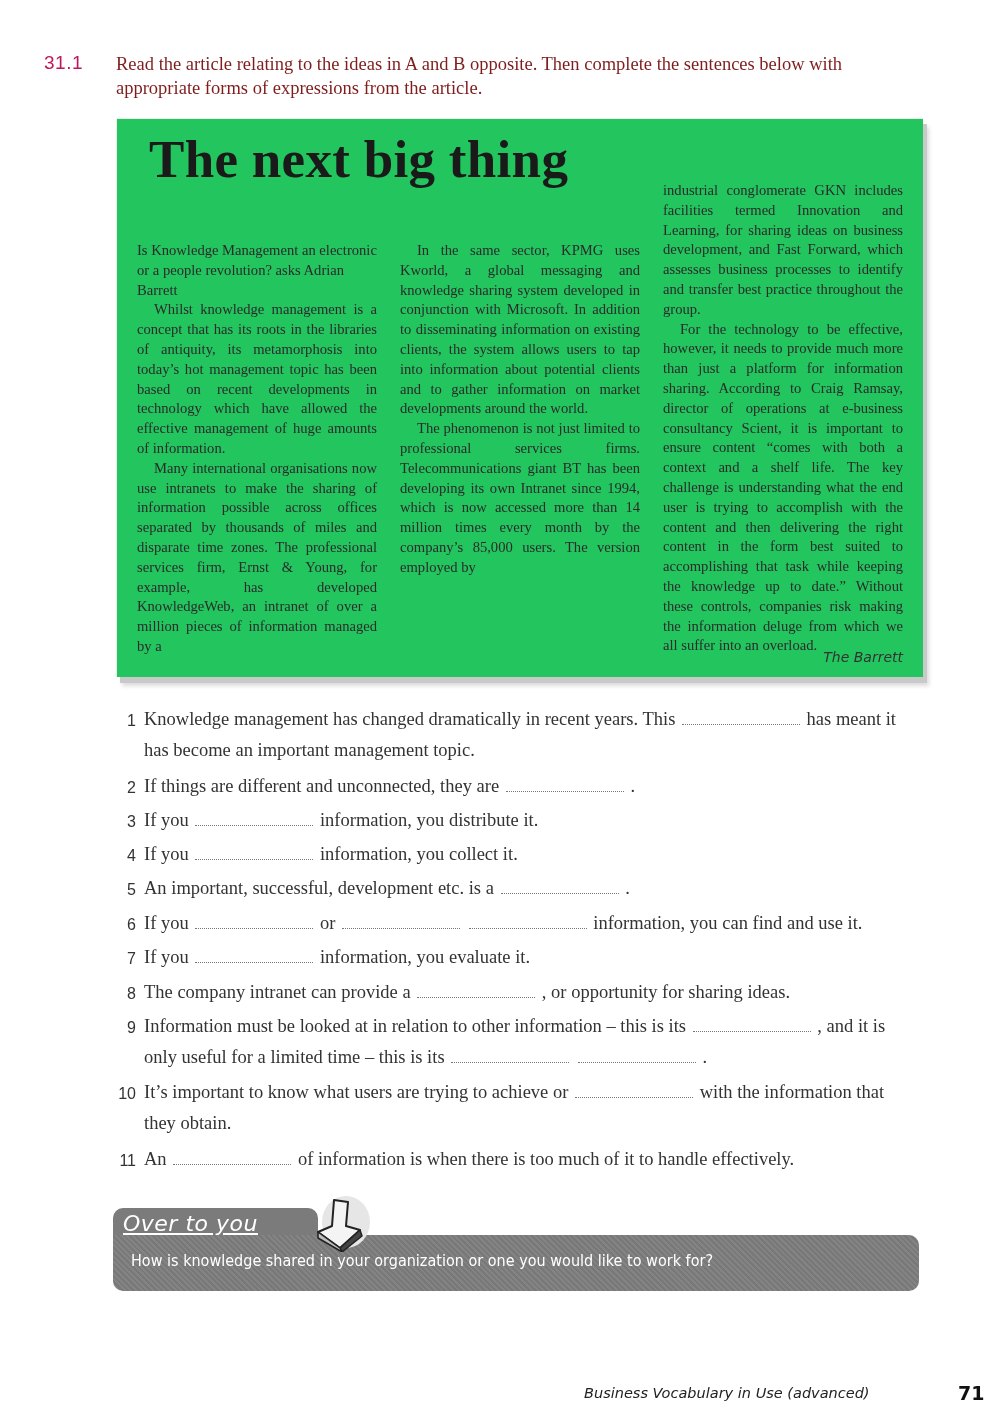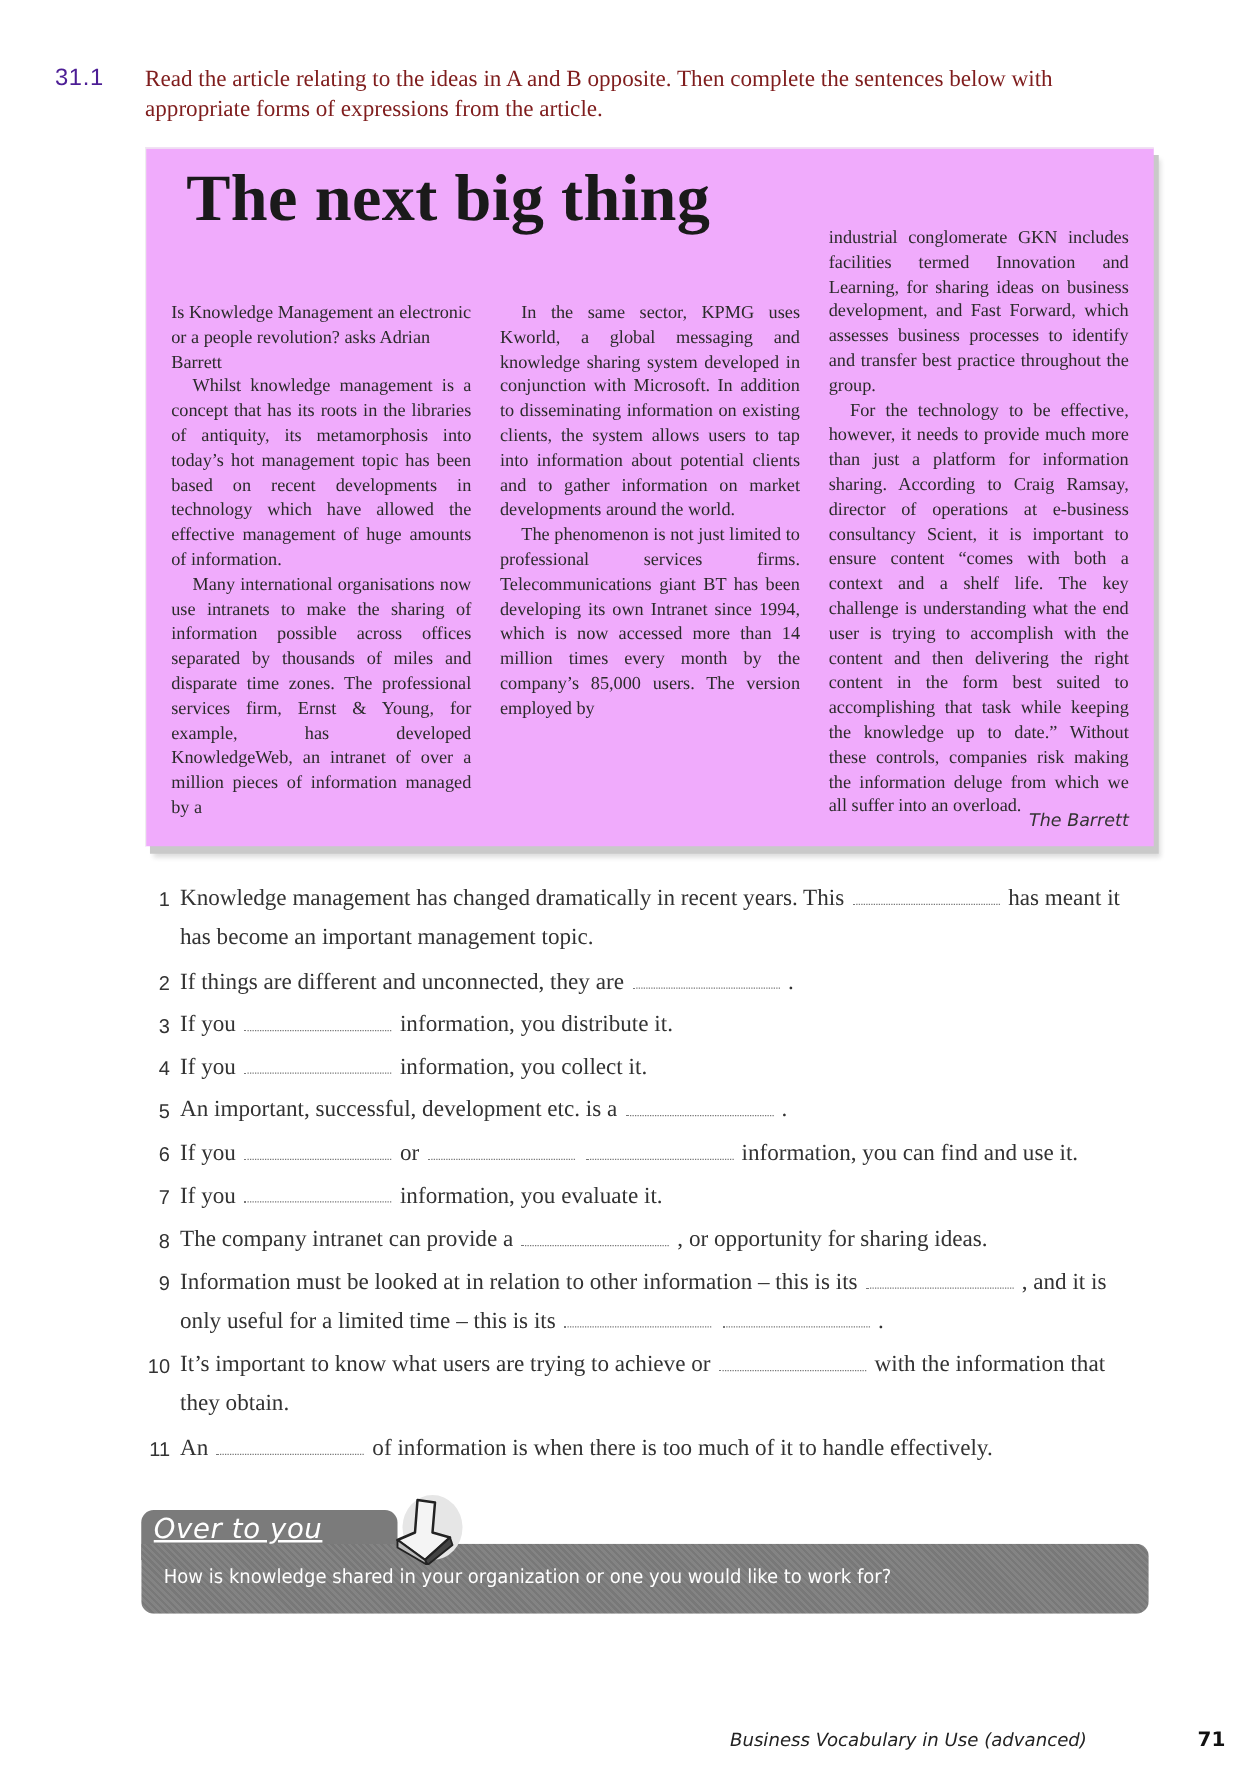--- a/index.html
+++ b/index.html
@@ -1,22 +1,22 @@
 <!DOCTYPE html>
 <html><head>
 <meta charset="utf-8">
 <style>
   html, body { margin: 0; padding: 0; background: #ffffff; }
   body { width: 1000px; height: 1415px; position: relative; overflow: hidden; color: #2a2a2a; }
 
   .exercise-head { position: absolute; left: 44px; top: 52px; width: 860px; }
-  .ex-num { position: absolute; left: 0; top: 0; font-family: "Liberation Sans", sans-serif; font-size: 19px; color: #4c1d95; letter-spacing: 0.5px; text-align: center; }
+  .ex-num { position: absolute; left: 0; top: 0; font-family: "Liberation Sans", sans-serif; font-size: 19px; color: #be185d; letter-spacing: 0.5px; text-align: center; }
   .ex-instr { position: absolute; left: 72px; top: 0; width: 790px; font-family: "Liberation Serif", serif; font-size: 18.5px; line-height: 24px; color: #7f1d1d; }
 
-  .article { position: absolute; left: 116px; top: 118px; width: 806px; height: 558px; background: #f0abfc;
+  .article { position: absolute; left: 116px; top: 118px; width: 806px; height: 558px; background: #22c55e;
     box-shadow: 4px 6px 0 0 #c9c9c9, 6px 9px 4px 0 #dcdcdc; border-top: 1px solid #eee; border-left: 1px solid #eee; }
   .headline { position: absolute; left: 32px; top: 8px; font-family: "Liberation Serif", serif; font-weight: bold; font-size: 53px; line-height: 64px; color: #1a1a1a; letter-spacing: 0.3px; white-space: nowrap; }
   .col { position: absolute; font-family: "Liberation Serif", serif; font-size: 14.6px; line-height: 19.8px; color: #2b2b2b; text-align: justify; margin-top: 44px; }
   .col p { margin: 0; }
   .col p.indent { text-indent: 17px; }
   .col1 { left: 20px; top: 78px; width: 240px; }
   .col2 { left: 283px; top: 78px; width: 240px; }
   .col3 { left: 546px; top: 18px; width: 240px; }
   .source { position: absolute; right: 20px; top: 530px; font-family: "DejaVu Sans", sans-serif; font-style: italic; font-size: 14px; color: #333; }
 
@@ -28,21 +28,21 @@
 
   .over { position: absolute; left: 113px; top: 1208px; width: 806px; height: 83px; }
   .over-tab { position: absolute; left: 0; top: 0; width: 205px; height: 40px; background: #7b7b7b; border-radius: 10px 10px 0 0; }
   .over-bar { position: absolute; left: 0; top: 27px; width: 806px; height: 56px; background: #7d7d7d; border-radius: 0 10px 10px 10px;
     background-image: repeating-linear-gradient(45deg, rgba(255,255,255,0.05) 0 2px, rgba(0,0,0,0.04) 2px 4px); }
   .over-title { position: absolute; left: 10px; top: 3px; font-family: "DejaVu Sans", sans-serif; font-style: italic; font-size: 22px; color: #ffffff; letter-spacing: 0.5px; text-decoration: underline; }
   .over-q { position: absolute; left: 18px; top: 44px; font-family: "DejaVu Sans", sans-serif; font-size: 15.5px; color: #ffffff; white-space: nowrap; transform: scaleX(0.93); transform-origin: left; }
   .arrow-icon { position: absolute; left: 197px; top: -12px; width: 62px; height: 56px; }
 
   .footer-title { position: absolute; left: 584px; top: 1385px; font-family: "DejaVu Sans", sans-serif; font-style: italic; font-size: 14.5px; color: #222; }
-  .page-num { position: absolute; left: 958px; top: 1382px; font-family: "DejaVu Sans", sans-serif; font-weight: bold; font-size: 16px; color: #111; }
+  .page-num { position: absolute; left: 958px; top: 1382px; font-family: "DejaVu Sans", sans-serif; font-weight: bold; font-size: 19px; color: #111; }
 </style>
 </head>
 <body>
 
 <div class="exercise-head">
   <span class="ex-num">31.1</span>
   <div class="ex-instr">Read the article relating to the ideas in A and B opposite. Then complete the sentences below with appropriate forms of expressions from the article.</div>
 </div>
 
 <div class="article">

